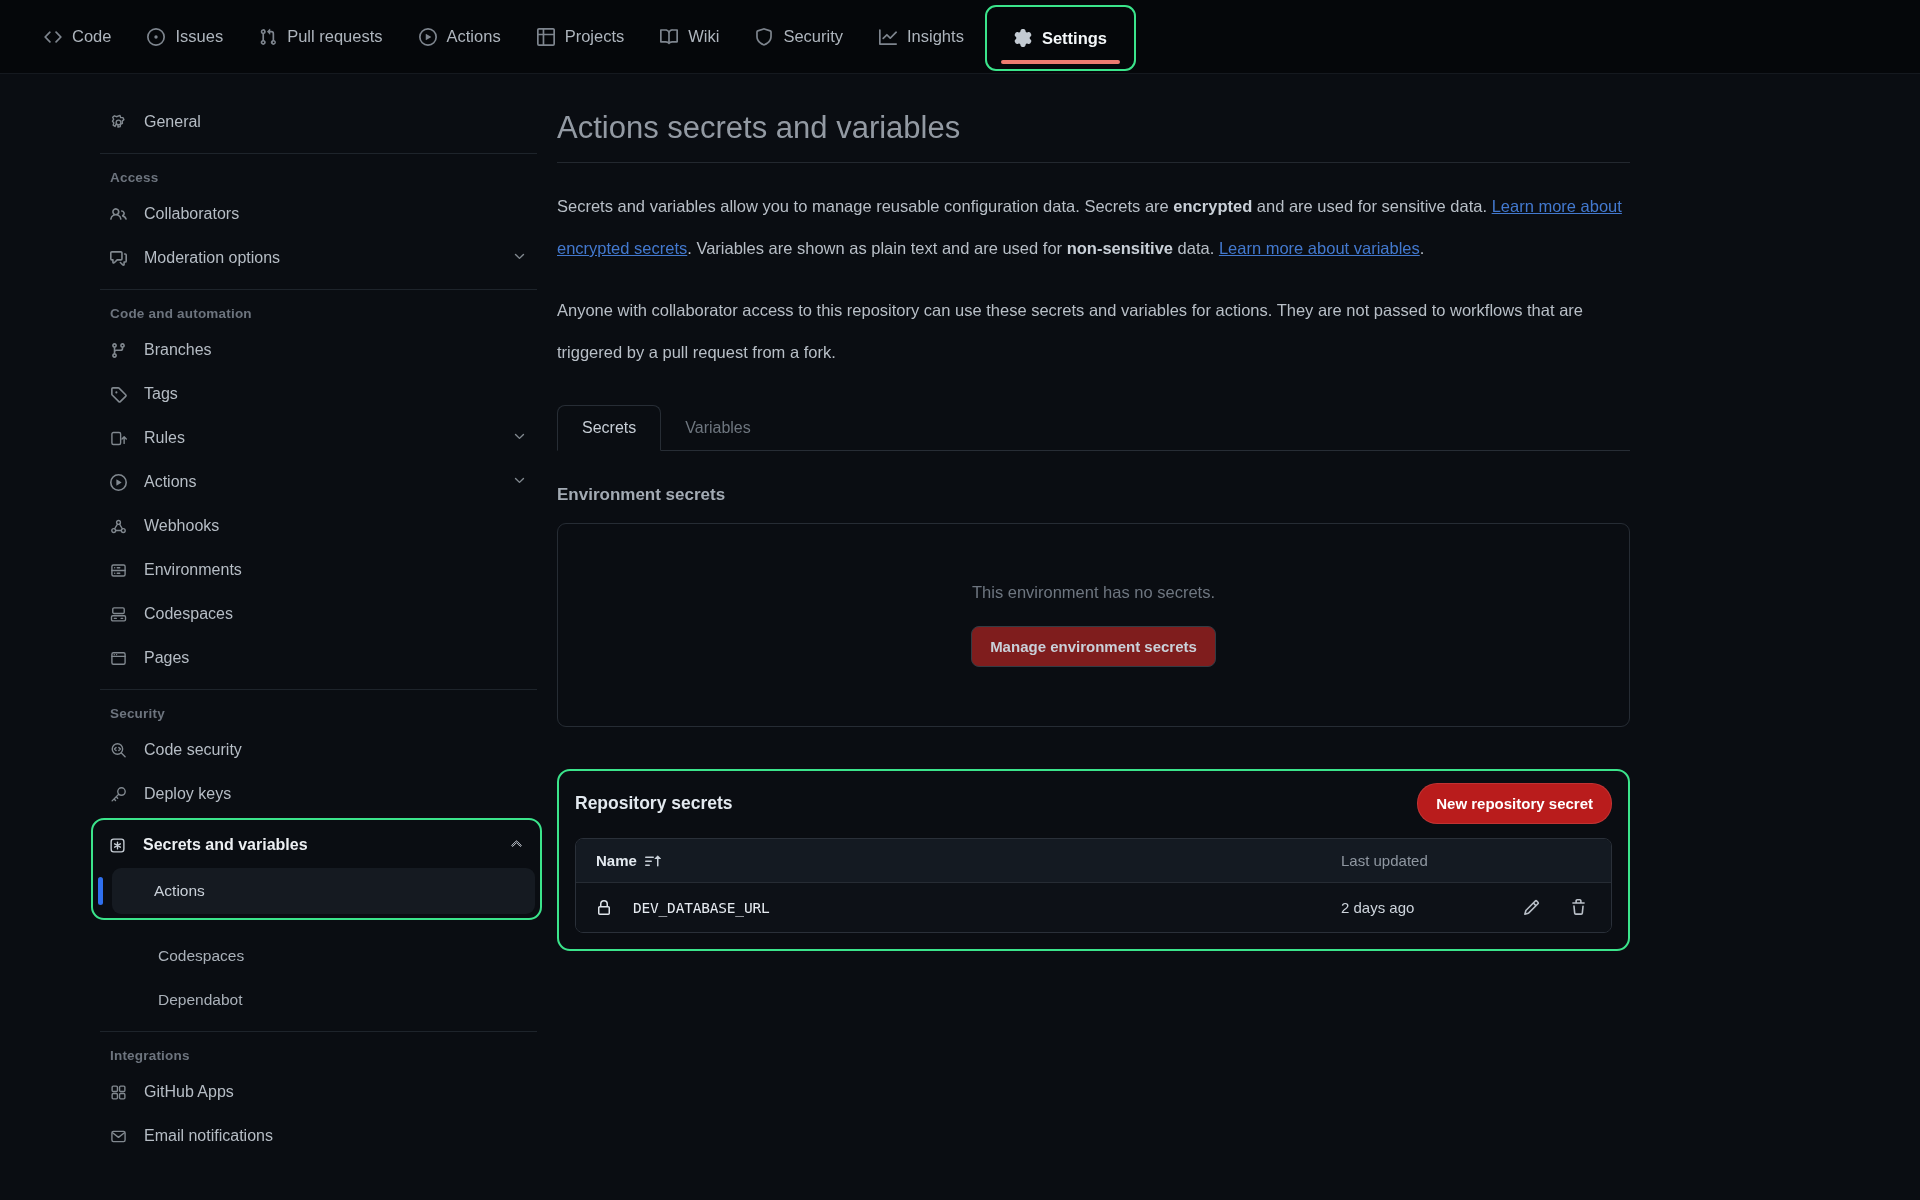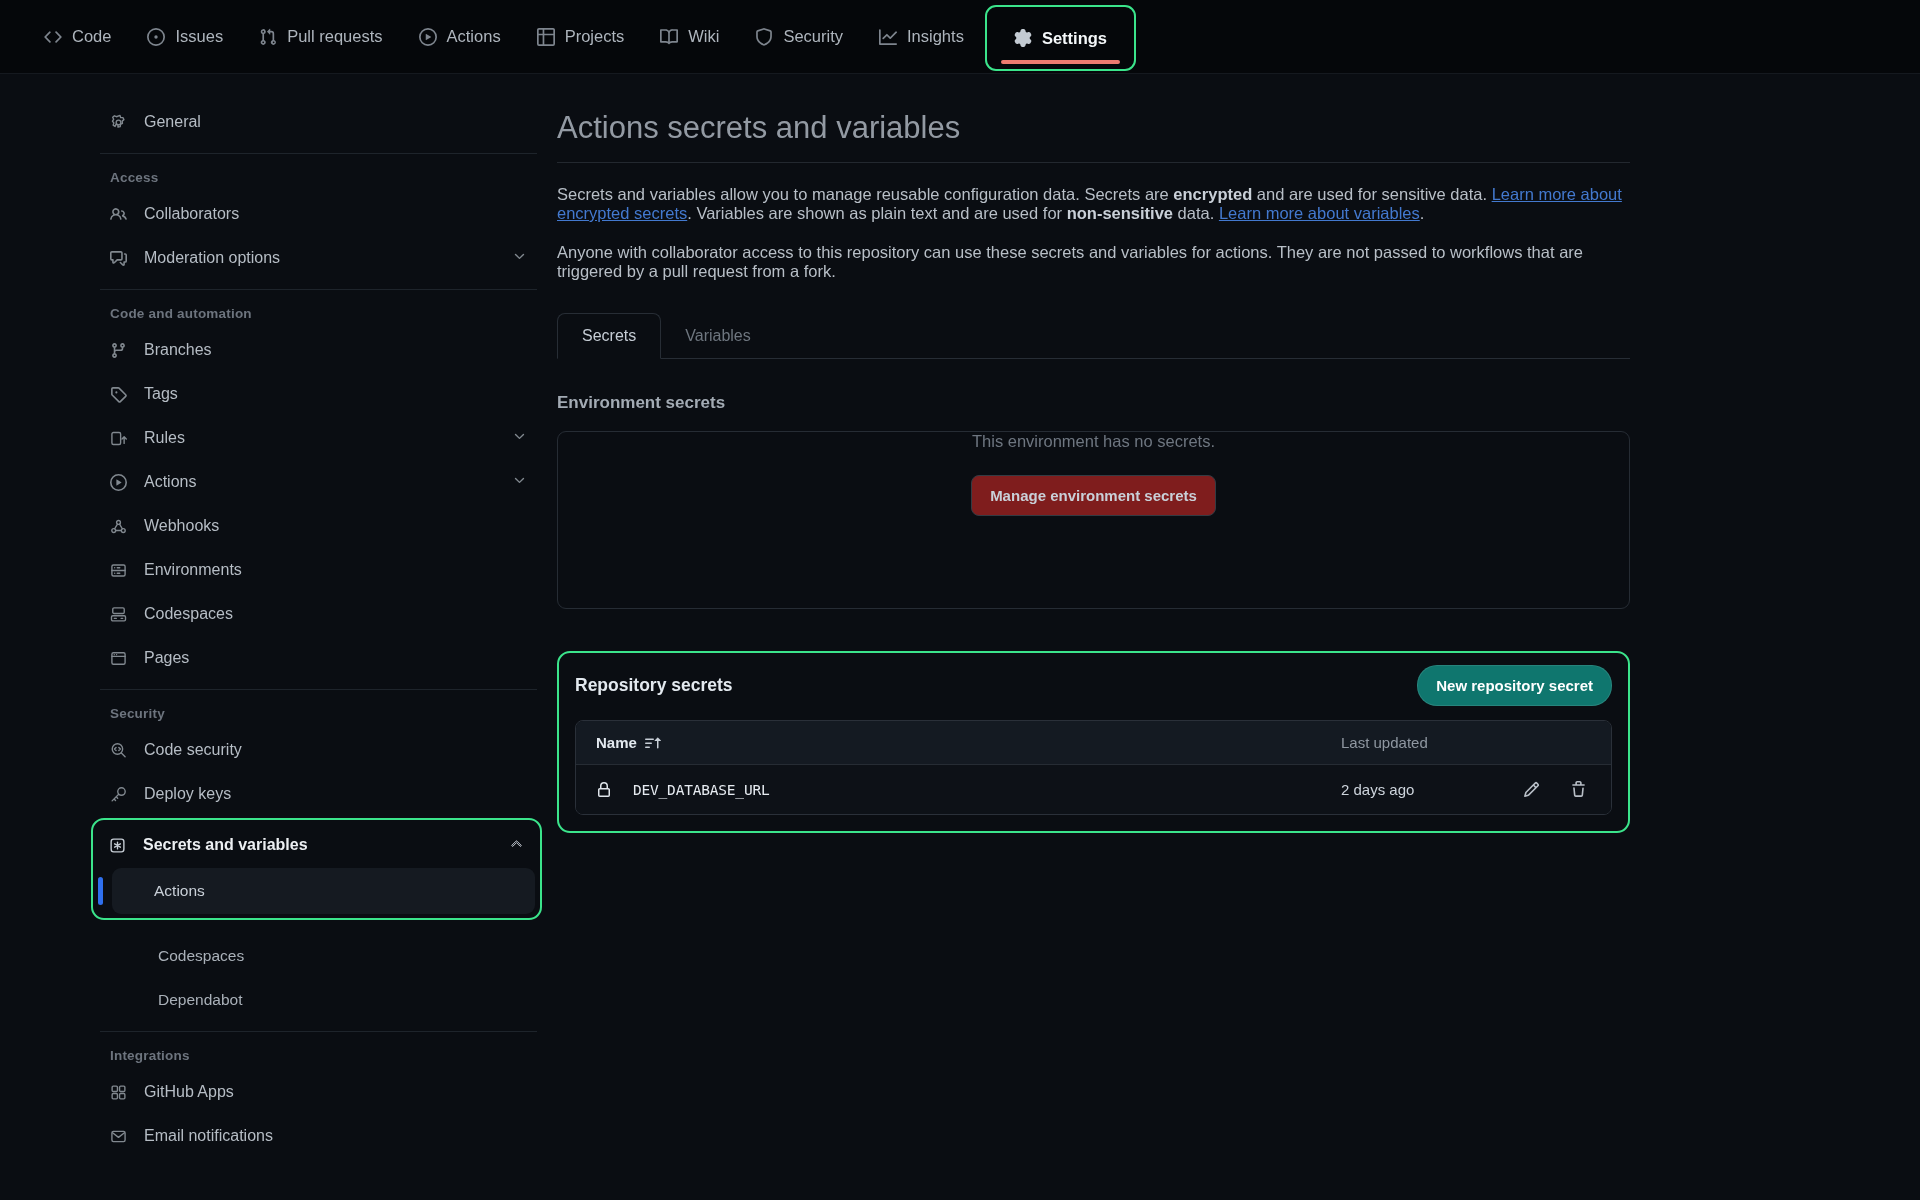--- a/index.html
+++ b/index.html
@@ -65,51 +65,51 @@
     flex:1;height:46px;display:flex;align-items:center;background:#151a21;
     border-radius:9px;padding-left:42px;color:#c9d0d8;font-size:15.5px;
   }
   
   .main{flex:0 0 1093px;width:1093px;padding:36px 0 0 20px;}
   .main-inner{width:1073px;}
   h1.page-title{
     font-size:31px;font-weight:400;color:#939aa3;margin:0 0 22px;
     padding-bottom:16px;border-bottom:1px solid #23282f;
   }
-  .para{font-size:16.5px;line-height:19px;color:#b8bfc7;margin:0 0 20px;}
+  .para{font-size:16.5px;line-height:42px;color:#b8bfc7;margin:0 0 20px;}
   .para .b{font-weight:700;color:#c9d0d8;}
   .para .lnk{color:#4379cf;text-decoration:underline;cursor:pointer;}
   
   .tabs{display:flex;margin-top:32px;border-bottom:1px solid #272d35;align-items:flex-end;}
   .tab{padding:13px 24px;font-size:16px;color:#6e767f;cursor:pointer;}
   .tab.active{
     color:#c6cdd5;border:1px solid #272d35;border-bottom:1px solid #0a0d12;
     border-radius:8px 8px 0 0;margin-bottom:-1px;background:#0a0d12;
   }
   
   .section-heading{margin:34px 0 0;font-size:17px;font-weight:700;color:#a3abb4;}
   .env-box{
-    margin-top:18px;border:1px solid #262c34;border-radius:9px;height:178px;
-    display:flex;flex-direction:column;align-items:center;gap:24px;
+    margin-top:18px;border:1px solid #262c34;border-radius:9px;height:204px;
+    display:flex;flex-direction:column;align-items:center;justify-content:center;gap:24px;
   }
   .env-empty{color:#6e7680;font-size:16.5px;}
   .btn-secondary{
     background:#7f1d1d;border:1px solid #343b43;border-radius:8px;
     color:#c9d0d8;font-weight:700;font-size:15px;padding:11px 18px;cursor:pointer;
     font-family:"Liberation Sans", sans-serif;
   }
   
   .repo-annotation{
     margin-top:42px;border:2.5px solid #3be48b;border-radius:13px;
     padding:12px 16px 16px;
   }
   .repo-header{display:flex;justify-content:space-between;align-items:center;}
   .repo-title{font-size:17.5px;font-weight:700;color:#e3e9ef;}
   .btn-primary{
-    background:#0f766e;border:1px solid rgba(255,255,255,.1);border-radius:20px;
+    background:#b91c1c;border:1px solid rgba(255,255,255,.1);border-radius:20px;
     color:#ffffff;font-weight:700;font-size:15px;padding:11px 18px;cursor:pointer;
     font-family:"Liberation Sans", sans-serif;
   }
   .secrets-table{margin-top:14px;border:1px solid #2a3039;border-radius:8px;overflow:hidden;}
   .t-head{
     background:#141a22;display:flex;align-items:center;padding:13px 20px;
   }
   .t-name-col{flex:1;display:flex;align-items:center;gap:8px;}
   .t-name-label{font-size:15px;font-weight:700;color:#e3e9ef;}
   .t-right-col{width:250px;display:flex;align-items:center;}

